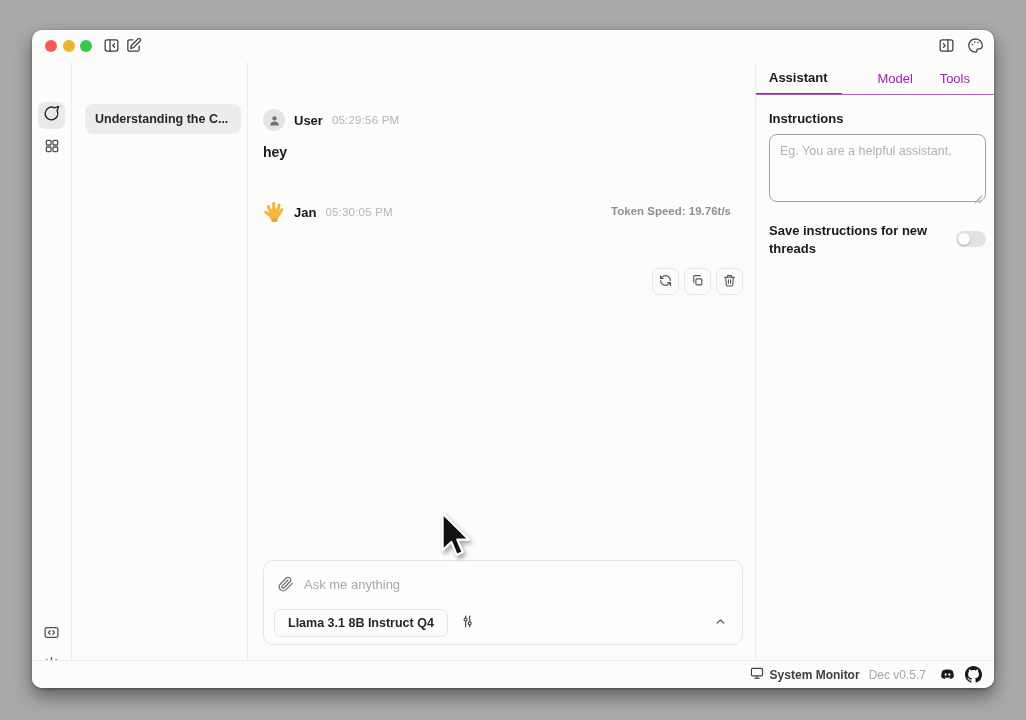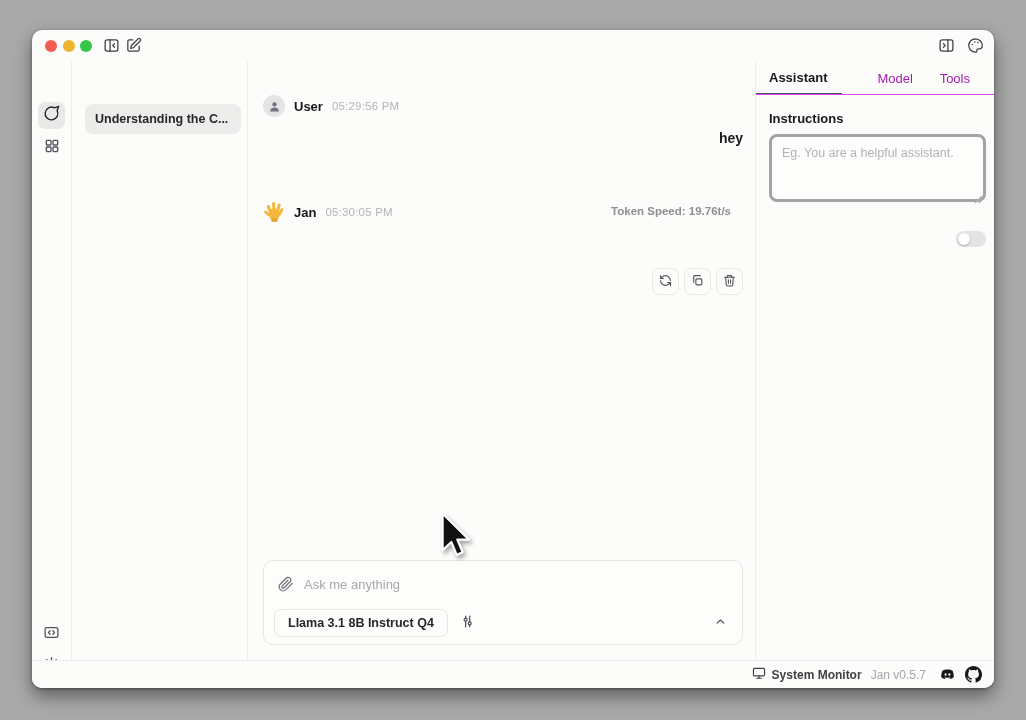--- a/index.html
+++ b/index.html
@@ -73,21 +73,21 @@
   
   .panel { position:absolute; left:723px; top:32px; bottom:28px; width:239px; border-left:1px solid #ececec; }
   .tabs { position:absolute; left:0; top:0; width:100%; height:33px; display:flex; align-items:stretch;
     border-bottom:1px solid #d946ef; }
   .tab { display:flex; align-items:center; font-size:13px; color:#a21caf; padding:0 10px; }
   .tab.active { font-weight:700; color:#18181b; border-bottom:1.5px solid #52525b; padding:0 14px 0 13px; }
   .tab.t-model { margin-left:26px; }
   .tab.t-tools { margin-left:auto; margin-right:14px; }
   .panel-label { position:absolute; left:13px; top:49px; font-size:13px; font-weight:700; color:#18181b; }
   .instructions-wrap { position:absolute; left:13px; top:72px; width:217px; height:68px; }
-  .instructions { width:100%; height:100%; border:3px solid #a3a3a3; border-radius:8px; background:#fdfdfc;
+  .instructions { width:100%; height:100%; border:1px solid #a3a3a3; border-radius:8px; background:#fdfdfc;
     resize:none; outline:none; padding:9px 10px; font-size:12.5px; color:#27272a;
     font-family:"Liberation Sans","DejaVu Sans",sans-serif; }
   .instructions::placeholder { color:#b1b1b7; }
   .resize-grip { position:absolute; right:3px; bottom:3px; width:9px; height:9px; color:#b1b1b7; pointer-events:none; }
   .save-row { position:absolute; left:13px; top:160px; right:8px; }
   .save-label { display:block; width:160px; font-size:13px; font-weight:700; color:#18181b; line-height:18px; }
   .toggle { position:absolute; right:0; top:9px; width:30px; height:16px; border-radius:9px; background:#e3e3e6; }
   .toggle-knob { position:absolute; left:2px; top:2px; width:12px; height:12px; border-radius:50%;
     background:#fdfdfd; box-shadow:0 1px 2px rgba(0,0,0,.25); }
 
@@ -192,21 +192,21 @@
     </div>
 
     <div class="threads">
       <div class="thread-item">
         <span>Understanding the C...</span>
       </div>
     </div>
 
     <div class="main">
 
-      <div class="msg-row" style="top:33px;text-align:right;">
+      <div class="msg-row" style="top:47px;">
         <div class="msg-head">
           <span class="avatar avatar-user">
             <svg viewBox="0 0 24 24" fill="currentColor">
                 <circle cx="12" cy="8" r="4"></circle>
                 <path d="M4 21c0-4.4 3.6-7 8-7s8 2.6 8 7z"></path>
               </svg>
           </span>
           <span class="msg-author">User</span>
           <span class="msg-time">05:29:56 PM</span>
         </div>
@@ -323,38 +323,39 @@
         <textarea class="instructions" placeholder="Eg. You are a helpful assistant." style=""></textarea>
         <span class="resize-grip">
           <svg viewBox="0 0 9 9" stroke="currentColor" stroke-width="1.2" style="width:9px;height:9px;">
             <line x1="1" y1="8" x2="8" y2="1"></line>
               <line x1="5" y1="8" x2="8" y2="5"></line>
           </svg>
         </span>
       </div>
 
       <div class="save-row">
+        <span class="save-label">Save instructions for new threads</span>
         <div class="toggle">
           <span class="toggle-knob"></span>
         </div>
       </div>
     </div>
 
     <div class="footer">
       <div class="sysmon">
         <span>
           <svg viewBox="0 0 24 24" fill="none" stroke="currentColor" stroke-width="2" stroke-linecap="round" style="width:14px;height:14px;">
             <rect x="2.5" y="4" width="19" height="13" rx="2"></rect>
               <line x1="12" y1="17" x2="12" y2="21"></line>
               <line x1="8" y1="21" x2="16" y2="21"></line>
           </svg>
         </span>
         <span>System Monitor</span>
       </div>
-      <span class="version">Jan v0.5.7</span>
+      <span class="version">Dec v0.5.7</span>
       <span class="foot-icon">
         <svg viewBox="0 0 24 24" fill="currentColor">
           <path d="M5 6.5c2-1.1 4-1.6 7-1.6s5 .5 7 1.6c1.5 3 2 6 1.8 9.3-1.8 1.4-3.6 2.2-5.3 2.5l-.8-1.5c.9-.3 1.7-.7 2.3-1.1-2.9 1.4-7.2 1.4-10 0 .6.4 1.4.8 2.3 1.1l-.8 1.5c-1.7-.3-3.5-1.1-5.3-2.5C3 12.5 3.5 9.5 5 6.5z"></path>
           <ellipse cx="9.3" cy="12" rx="1.5" ry="1.7" fill="#fcfcfb"></ellipse>
           <ellipse cx="14.7" cy="12" rx="1.5" ry="1.7" fill="#fcfcfb"></ellipse>
         </svg>
       </span>
       <span class="foot-icon">
         <svg viewBox="0 0 16 16" fill="currentColor">
           <path d="M8 0C3.58 0 0 3.58 0 8c0 3.54 2.29 6.53 5.47 7.59.4.07.55-.17.55-.38 0-.19-.01-.82-.01-1.49-2.01.37-2.53-.49-2.69-.94-.09-.23-.48-.94-.82-1.13-.28-.15-.68-.52-.01-.53.63-.01 1.08.58 1.23.82.72 1.21 1.87.87 2.33.66.07-.52.28-.87.51-1.07-1.78-.2-3.64-.89-3.64-3.95 0-.87.31-1.59.82-2.15-.08-.2-.36-1.02.08-2.12 0 0 .67-.21 2.2.82.64-.18 1.32-.27 2-.27s1.36.09 2 .27c1.53-1.04 2.2-.82 2.2-.82.44 1.1.16 1.92.08 2.12.51.56.82 1.27.82 2.15 0 3.07-1.87 3.75-3.65 3.95.29.25.54.73.54 1.48 0 1.07-.01 1.93-.01 2.2 0 .21.15.46.55.38A8.01 8.01 0 0 0 16 8c0-4.42-3.58-8-8-8z"></path>

